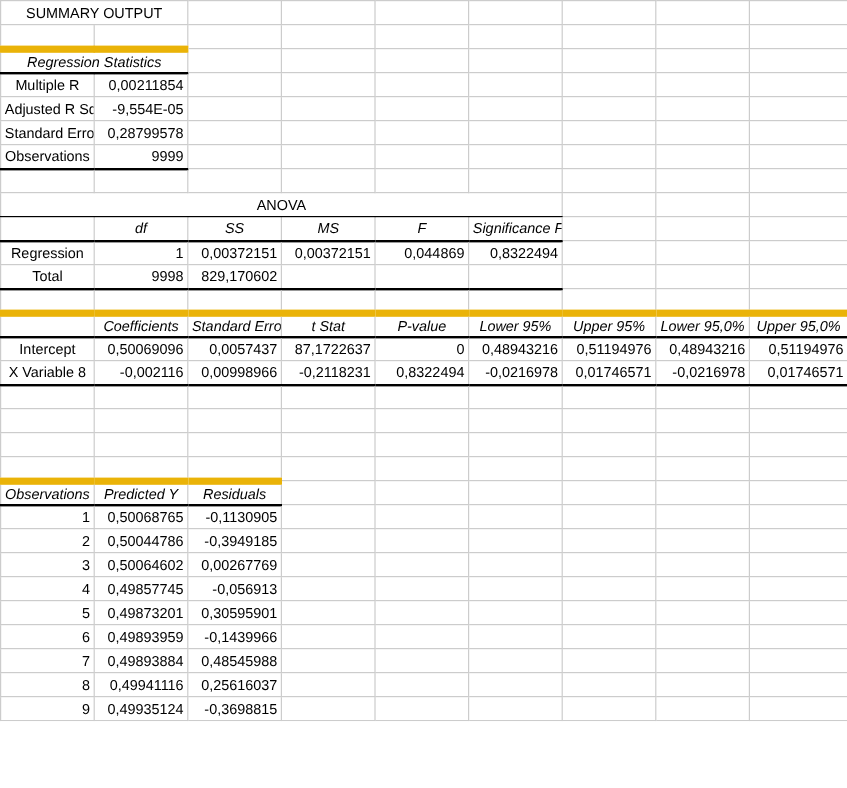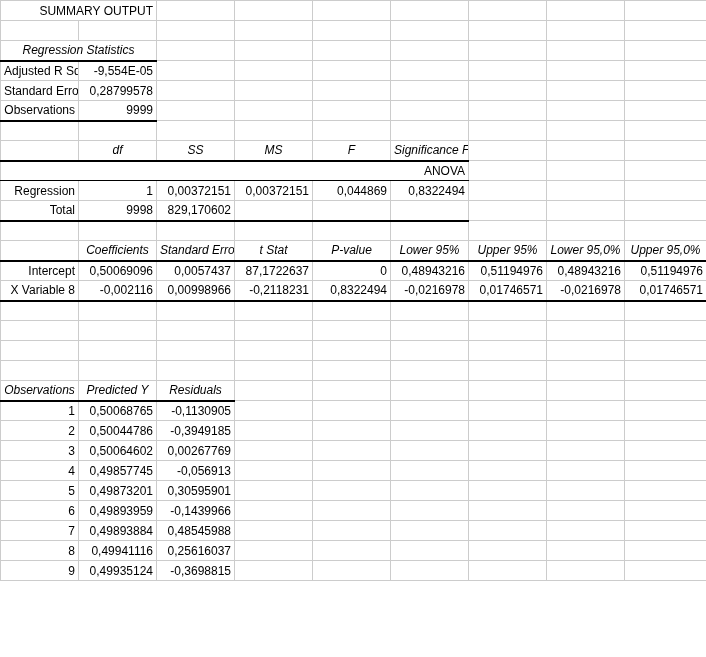--- a/index.html
+++ b/index.html
@@ -28,26 +28,26 @@
   .col-a { width: 78px; }
   .col-b { width: 78px; }
   .col-c { width: 78px; }
   .col-d { width: 78px; }
   .col-e { width: 78px; }
   .col-f { width: 78px; }
   .col-g { width: 78px; }
   .col-h { width: 78px; }
   .col-i { width: 82px; }
   .bb-thin { border-bottom: 1px solid #000; }
-  .bt-thin { border-top: 1px solid #eab308; }
+  .bt-thin { border-top: 6px solid #eab308; }
   .bb-med  { border-bottom: 2px solid #000; }
   .ital { font-style: italic; }
   .ctr { text-align: center; }
   .rgt { text-align: right; }
-  .lft { text-align: right; }
+  .lft { text-align: center; }
 </style>
 </head>
 <body>
 
 <table>
 <colgroup>
   <col class="col-a">
       <col class="col-b">
       <col class="col-c">
       <col class="col-d">
@@ -87,20 +87,31 @@
   <td></td>
         <td></td>
         <td></td>
         <td></td>
         <td></td>
         <td></td>
         <td></td>
 </tr>
 
 <tr>
+  <td class="lft">Multiple R</td>
+  <td class="rgt">0,00211854</td>
+  <td></td>
+        <td></td>
+        <td></td>
+        <td></td>
+        <td></td>
+        <td></td>
+        <td></td>
+</tr>
+<tr>
   <td class="lft">Adjusted R Square</td>
   <td class="rgt">-9,554E-05</td>
   <td></td>
         <td></td>
         <td></td>
         <td></td>
         <td></td>
         <td></td>
         <td></td>
 </tr>
@@ -131,35 +142,35 @@
         <td></td>
         <td></td>
         <td></td>
         <td></td>
         <td></td>
         <td></td>
         <td></td>
         <td></td>
         <td></td>
       </tr>
+
+<tr>
+  <td class="lft bb-thin" colspan="6">ANOVA</td>
+  <td></td>
+        <td></td>
+        <td></td>
+</tr>
 
 <tr>
   <td class="bb-med"></td>
   <td class="ital ctr bb-med">df</td>
   <td class="ital ctr bb-med">SS</td>
   <td class="ital ctr bb-med">MS</td>
   <td class="ital ctr bb-med">F</td>
   <td class="ital ctr bb-med">Significance F</td>
-  <td></td>
-        <td></td>
-        <td></td>
-</tr>
-
-<tr>
-  <td class="lft bb-thin" colspan="6">ANOVA</td>
   <td></td>
         <td></td>
         <td></td>
 </tr>
 
 <tr>
   <td class="lft">Regression</td>
   <td class="rgt">1</td>
   <td class="rgt">0,00372151</td>
   <td class="rgt">0,00372151</td>

